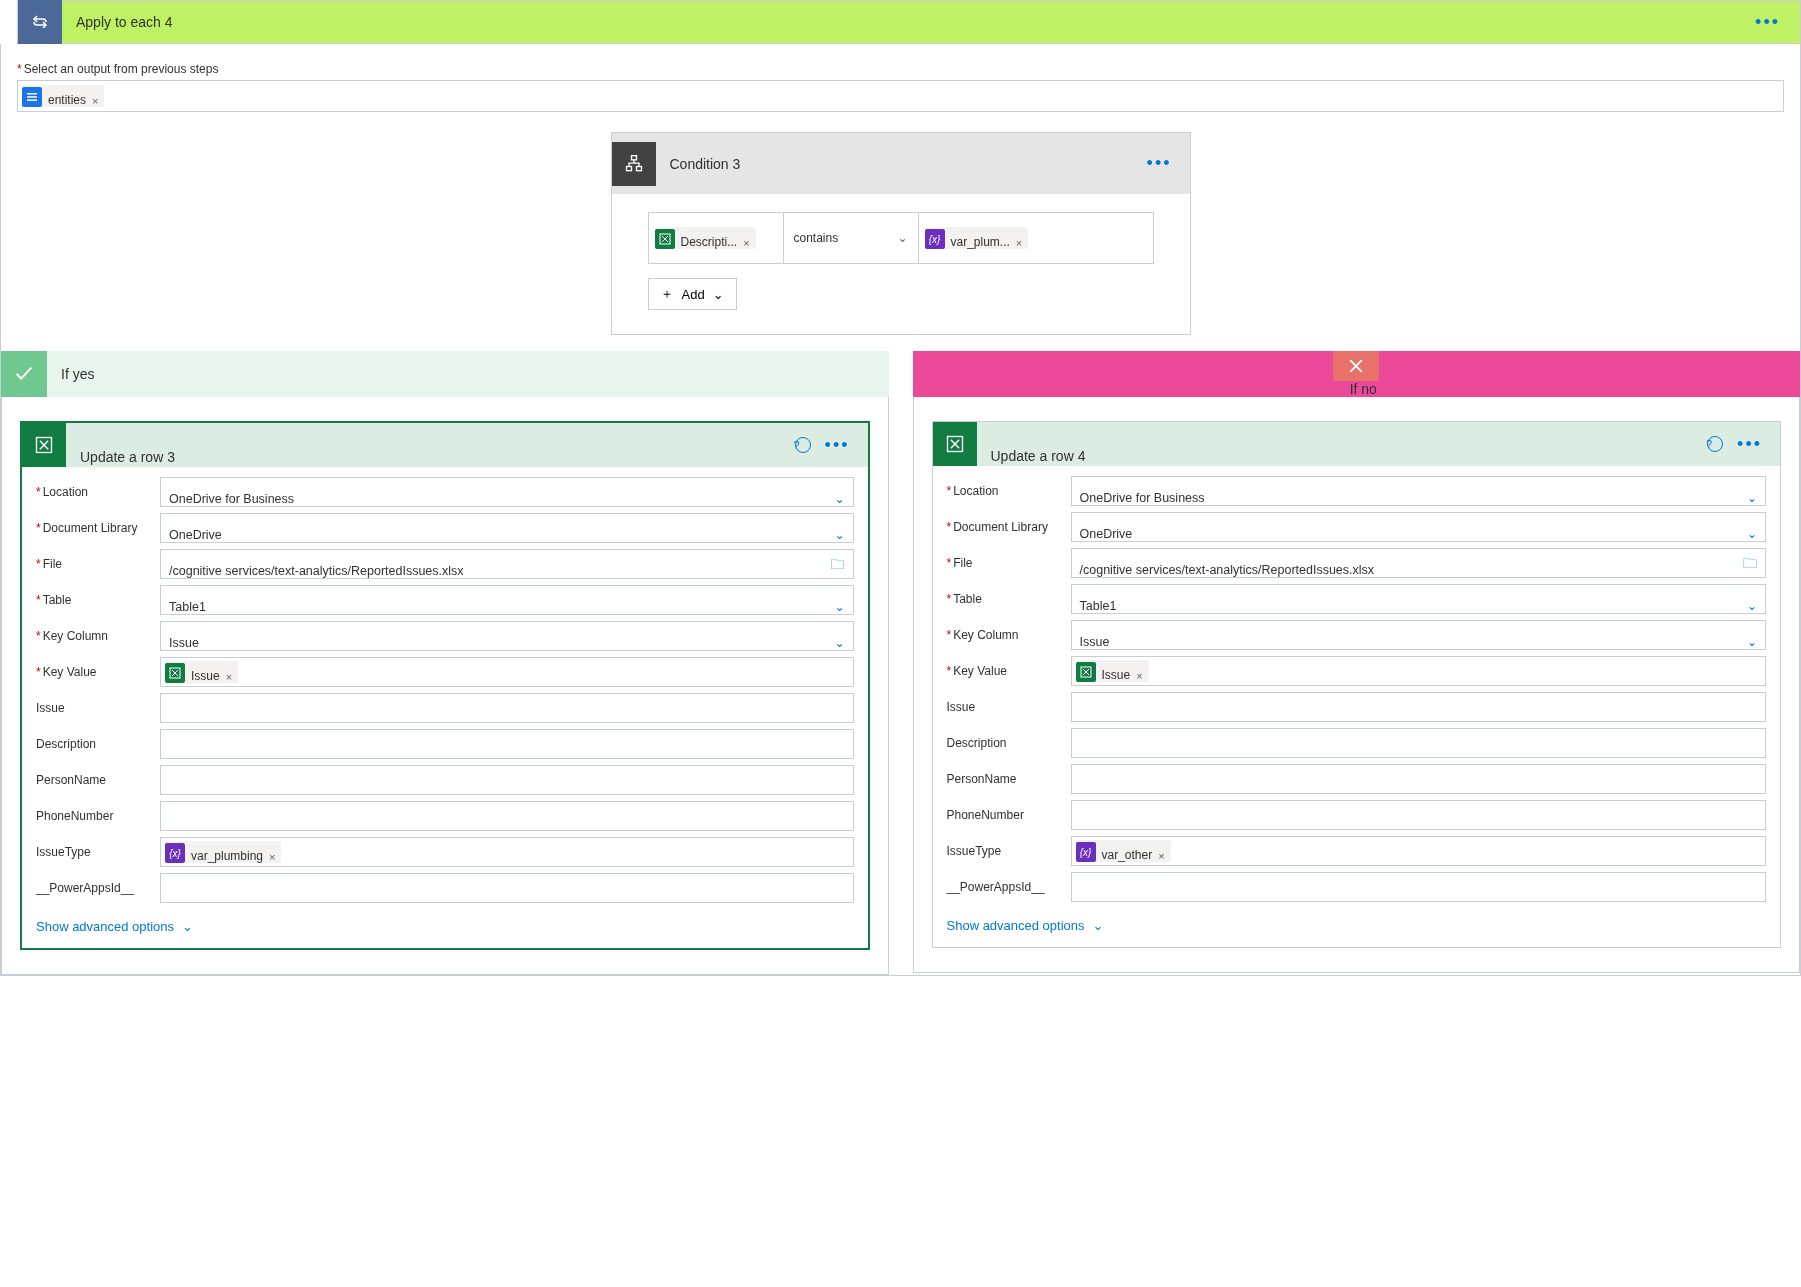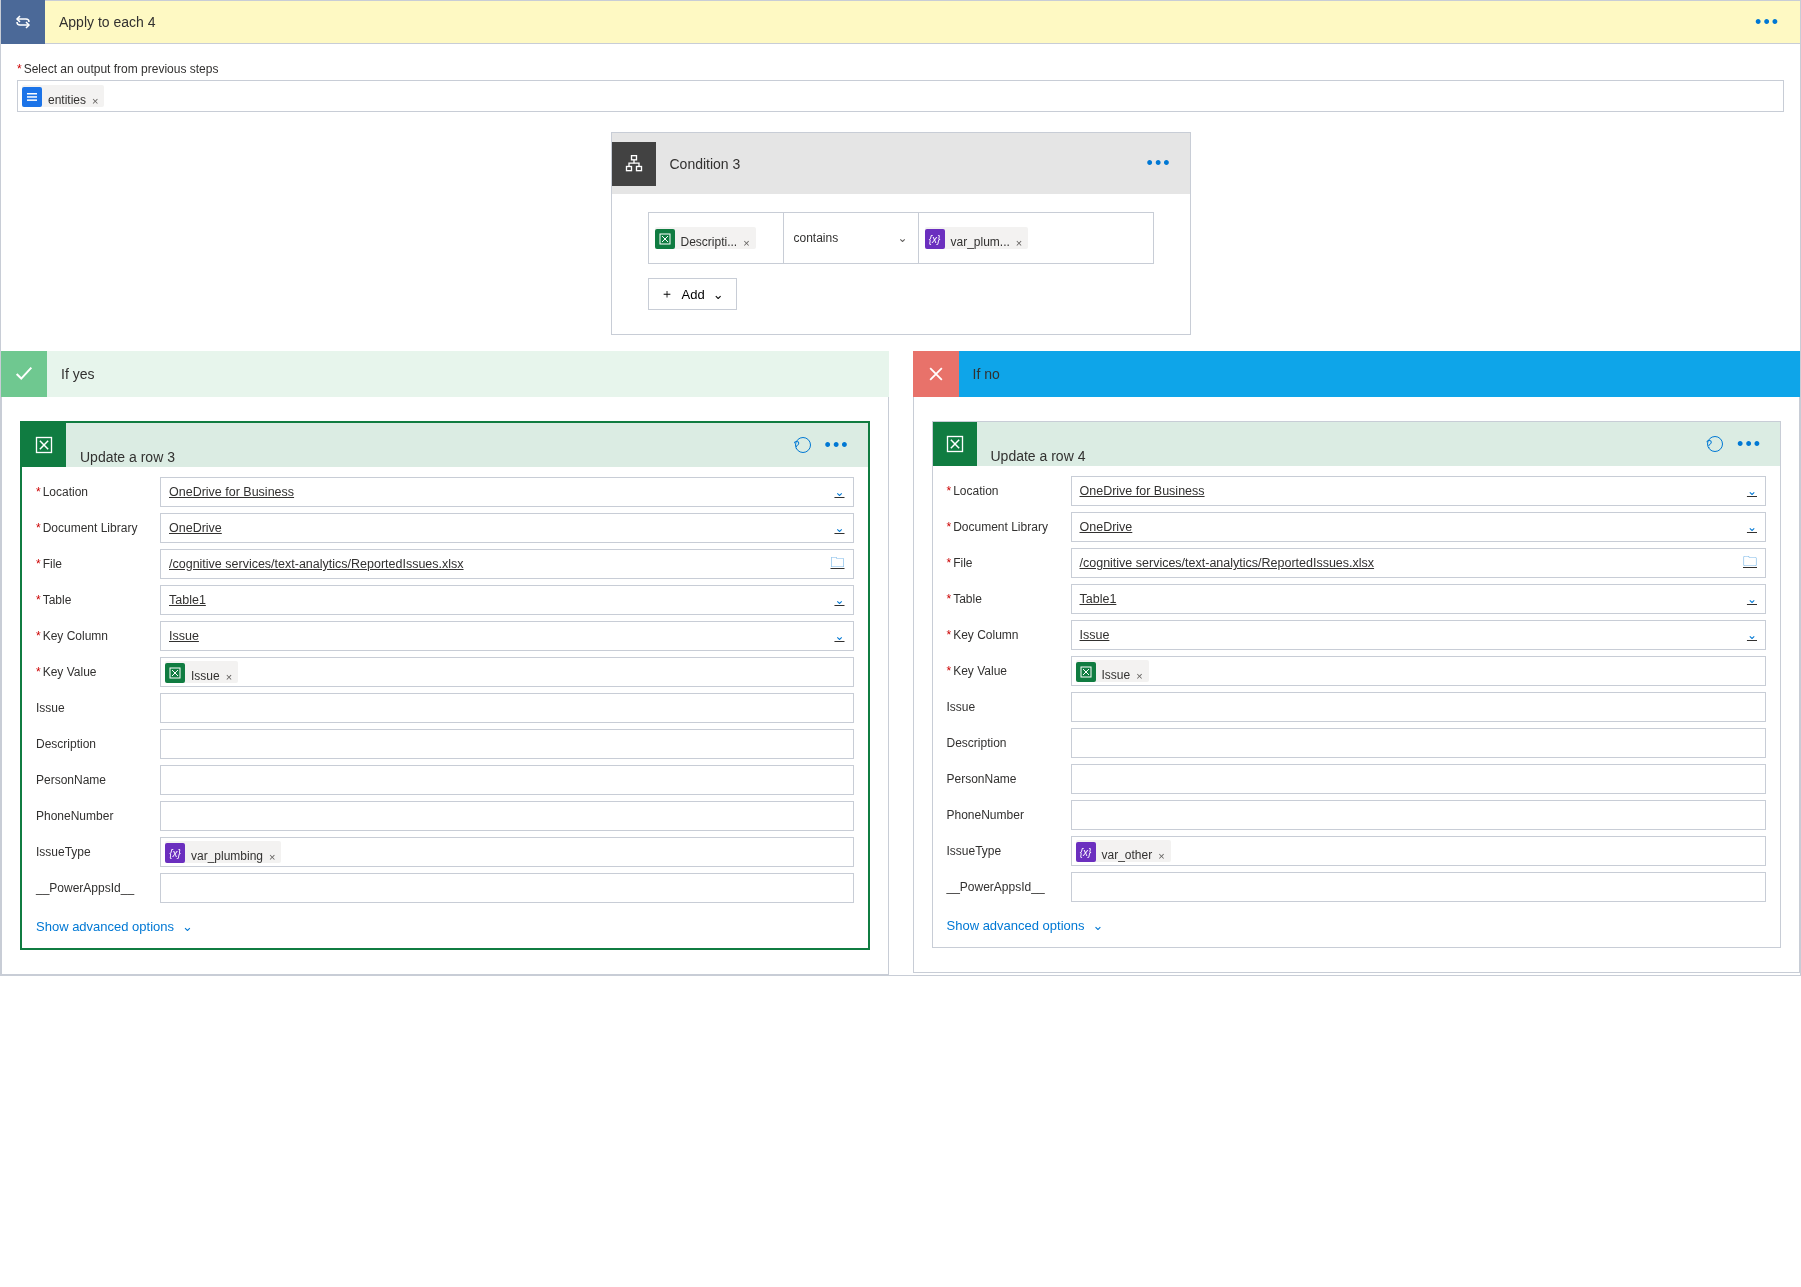--- a/index.html
+++ b/index.html
@@ -1,21 +1,21 @@
 <!DOCTYPE html>
 <html><head>
 <meta charset="utf-8">
 <style>
 * { box-sizing: border-box; margin: 0; padding: 0; font-family: "Segoe UI", -apple-system, sans-serif; }
 body { background: #fff; font-size: 13px; color: #323130; padding: 0; width: 1801px; }
 
 
 .action-header {
   display: flex; align-items: center; height: 44px;
-  background: #fef9c3; border: 1px solid #c8cdd6;
+  background: #bef264; border: 1px solid #c8cdd6; margin-left: 17px;
 }
 .action-header .icon-box {
   width: 44px; height: 44px; background: #4b6998;
   display: flex; align-items: center; justify-content: center; color: #fff;
 }
 .action-header .title { padding-left: 14px; font-size: 14px; }
 .action-header .spacer { flex: 1; }
 .action-header .menu { padding-right: 20px; color: #0078d4; font-size: 18px; cursor: pointer; letter-spacing: 2px; }
 
 .outer-body { border-left: 1px solid #c8cdd6; border-right: 1px solid #c8cdd6; border-bottom: 1px solid #c8cdd6; padding-top: 18px; }
@@ -69,21 +69,21 @@
 .branch-head {
   display: flex; align-items: center; height: 46px;
 }
 .branch-head .bicon {
   width: 46px; height: 46px; display: flex; align-items: center; justify-content: center;
   color: #fff; font-size: 20px;
 }
 .branch-head .btitle { padding-left: 14px; font-size: 14px; }
 .branch-yes .branch-head { background: #e7f5ec; }
 .branch-yes .bicon { background: #6fc890; }
-.branch-no .branch-head { background: #0ea5e9; }
+.branch-no .branch-head { background: #ec4899; flex-direction: column; }
 .branch-no .bicon { background: #e8726a; }
 .branch-body { border: 1px solid #c8cdd6; border-top: none; padding: 24px 18px 24px 18px; }
 
 
 .update-card { border: 1px solid #c8cdd6; }
 .branch-yes .update-card { border: 2px solid #107c41; }
 .update-head { display: flex; align-items: center; height: 44px; background: #dbece3; }
 .branch-no .update-head { background: #dbece3; }
 .update-head .icon-box {
   width: 44px; height: 44px; background: #107c41;
@@ -92,22 +92,22 @@
 .update-head .title { padding-left: 14px; font-size: 14px; margin-top: 24px; }
 .update-head .spacer { flex: 1; }
 .update-head .help { color: #0078d4; font-size: 15px; padding-right: 12px; cursor: pointer; border: 1px solid #0078d4; border-radius: 50%; width: 16px; height: 16px; display: inline-flex; align-items: center; justify-content: center; font-size: 11px; margin-right: 14px;}
 .update-head .menu { padding-right: 18px; color: #0078d4; font-size: 18px; cursor: pointer; letter-spacing: 2px; }
 
 .update-body { padding: 10px 14px 8px 12px; }
 .field-row { display: flex; align-items: center; margin-bottom: 6px; }
 .field-label { width: 126px; font-size: 12px; color: #323130; padding-left: 2px; }
 .field-label .req { color: #c00; margin-right: 2px; }
 .field-input {
-  flex: 1; border: 1px solid #c8cdd6; height: 30px; display: flex; align-items: center;
-  padding: 0 8px; font-size: 12.5px; color: #323130; background: #fff; justify-content: space-between; text-decoration: underline;
+  flex: 1; border: 1px solid #c8cdd6; height: 30px; display: flex; align-items: flex-end;
+  padding: 0 8px; font-size: 12.5px; color: #323130; background: #fff; justify-content: space-between;
 }
 .field-input .chev { color: #0078d4; font-size: 12px; }
 .field-input .folder { color: #0078d4; font-size: 14px; }
 .field-input.empty { }
 .token-field {
   flex: 1; border: 1px solid #c8cdd6; min-height: 30px; display: flex; align-items: center;
   padding: 3px 4px; background: #fff;
 }
 .show-advanced { color: #0078d4; font-size: 13px; padding: 10px 2px 6px 2px; cursor: pointer; display: inline-flex; align-items: center; gap: 8px; }
 

